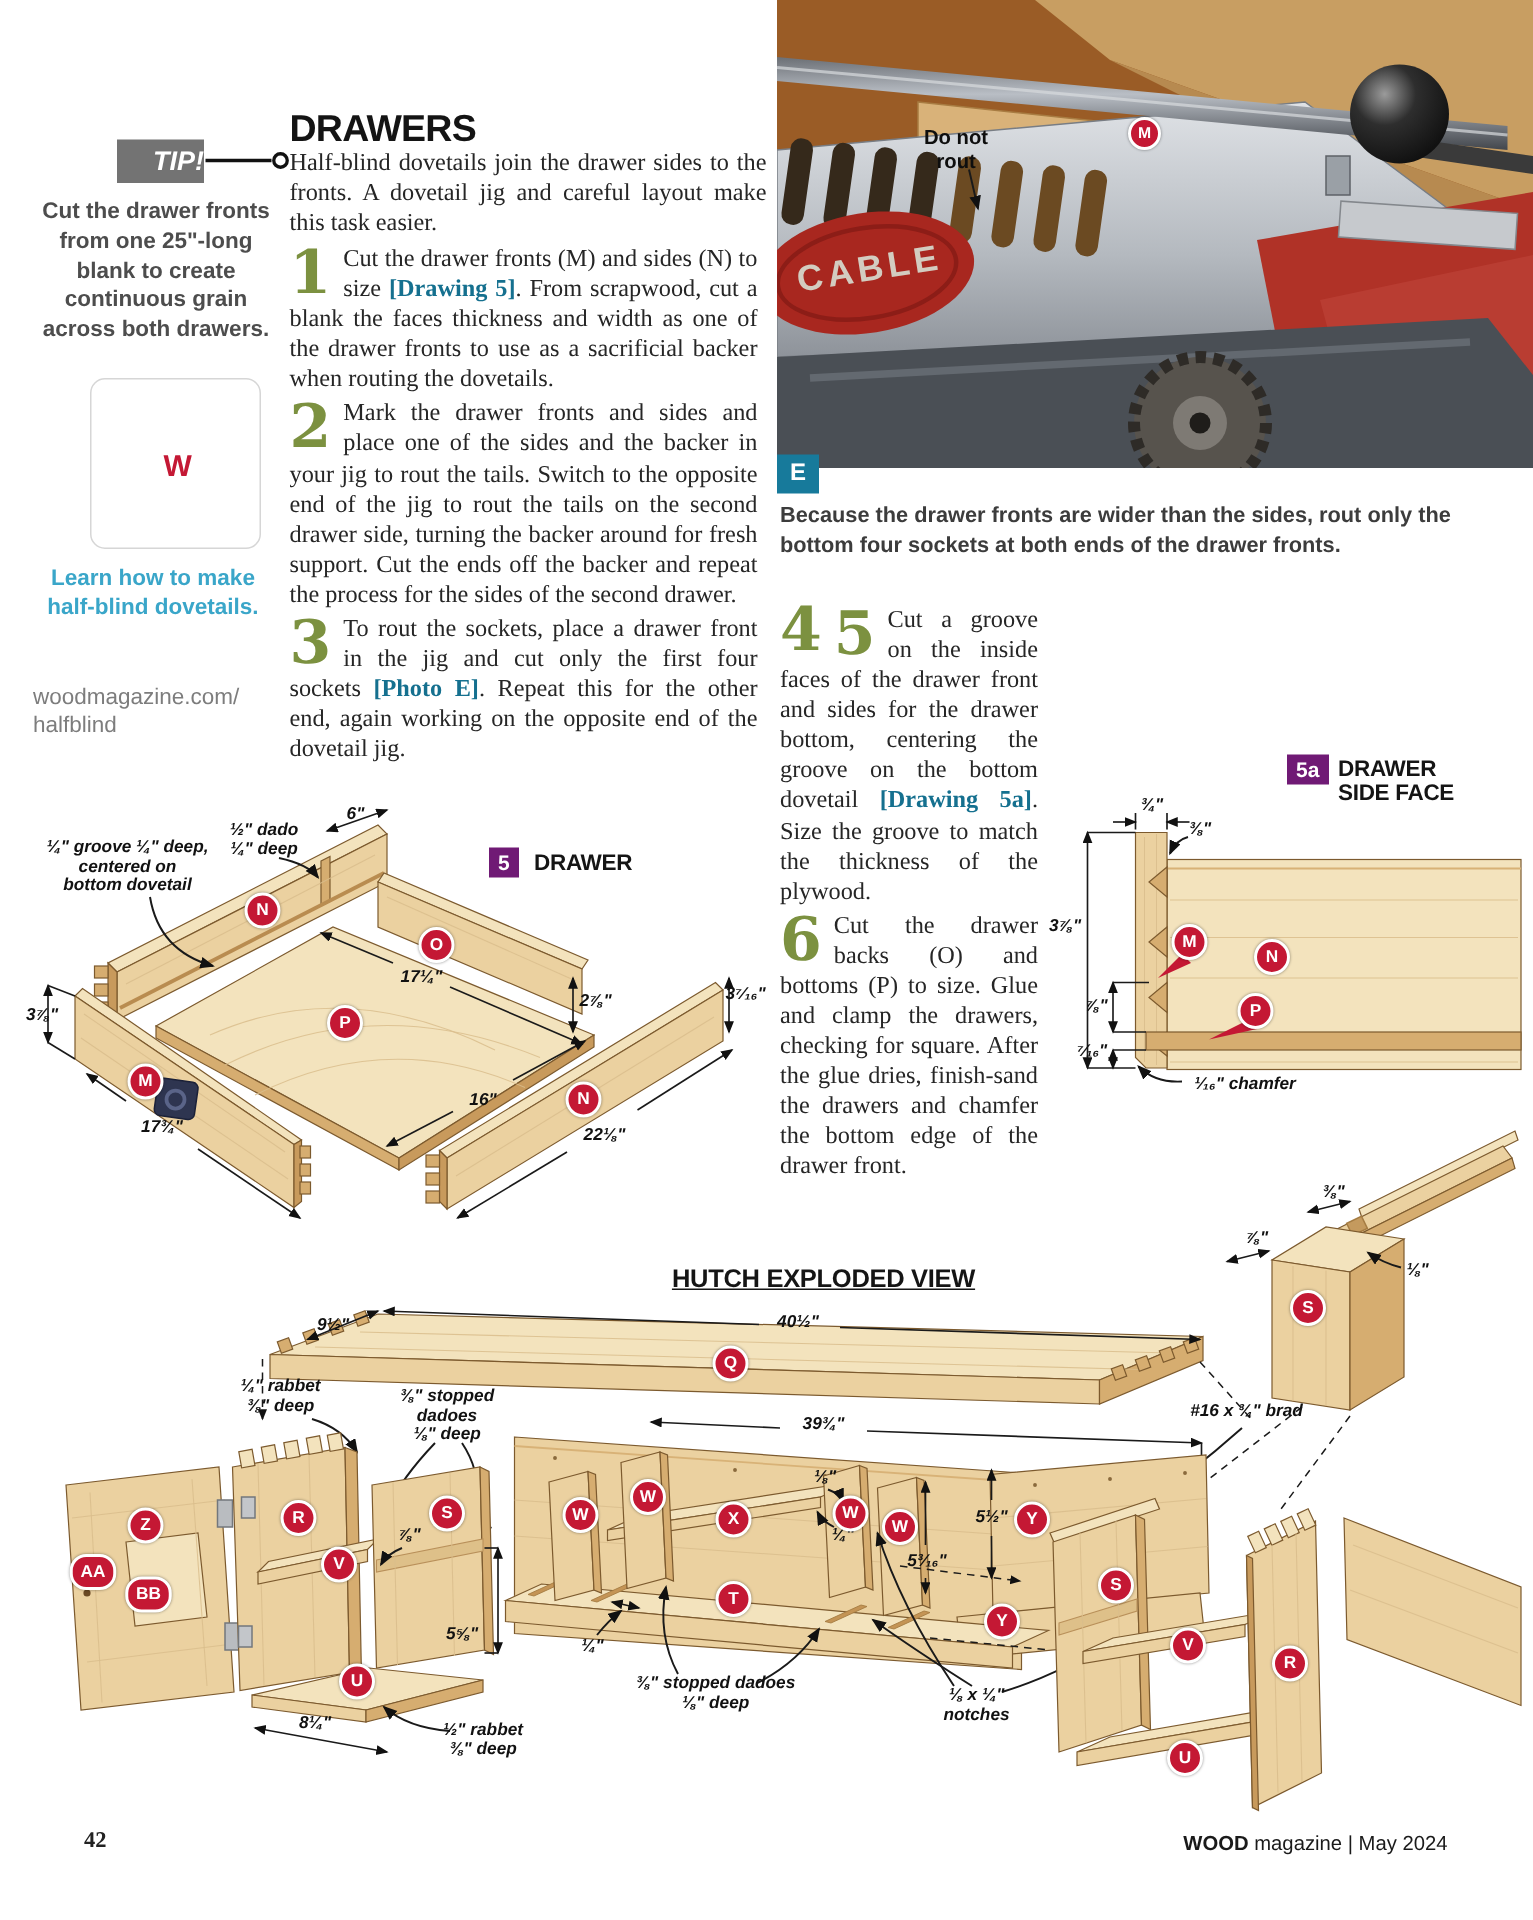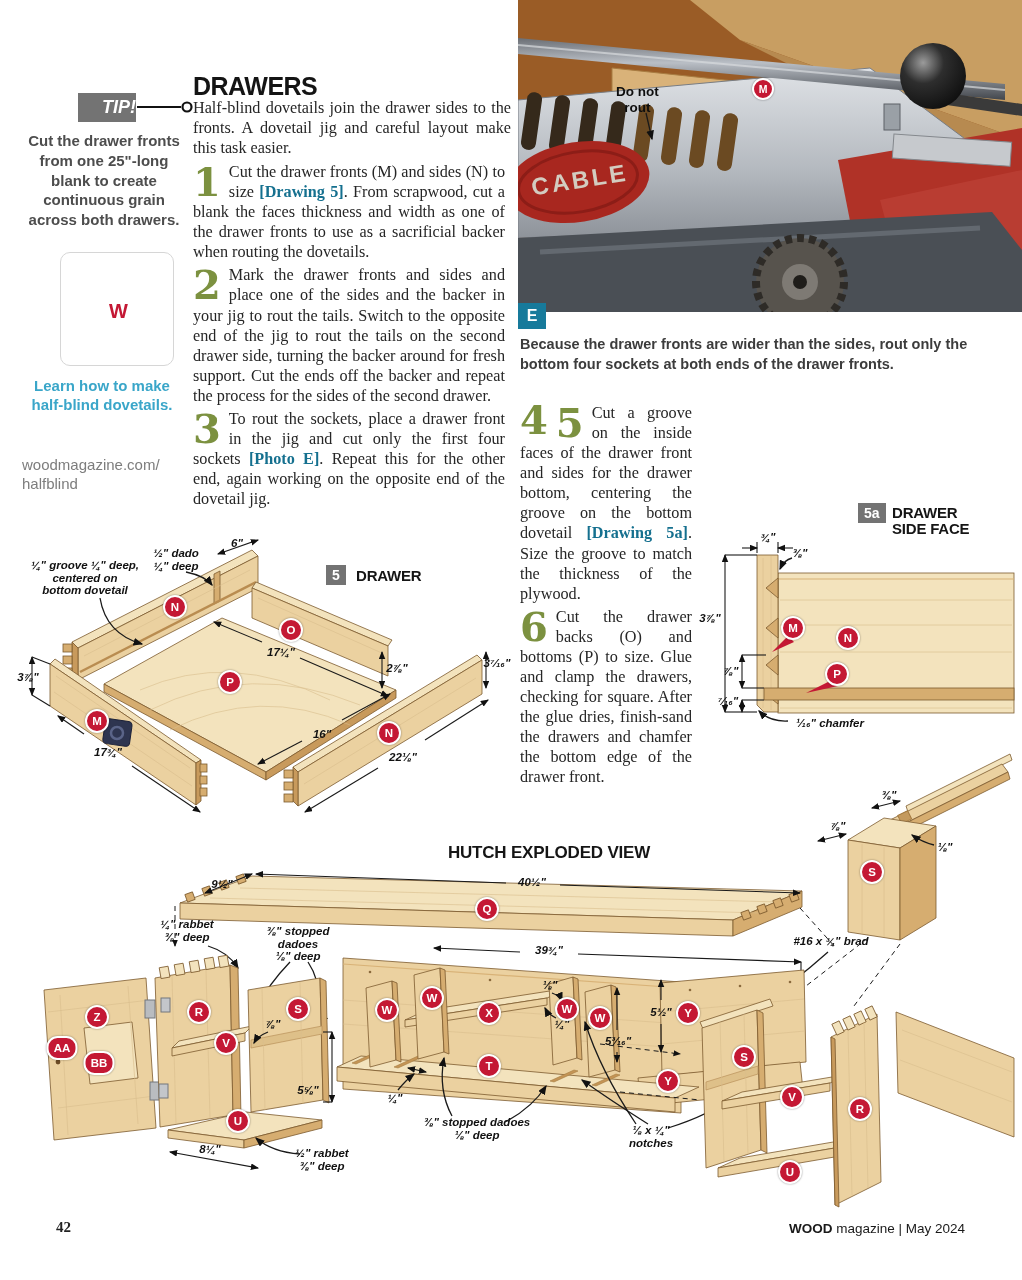--- a/index.html
+++ b/index.html
@@ -34,24 +34,24 @@
   .brand{left:531px;top:166px;transform:rotate(-9deg);font:800 24px "Liberation Sans",sans-serif;
          color:#d3ccc0;letter-spacing:3px;}
   
   .lbl{position:absolute;z-index:2;transform:translate(-50%,-50%);
        font:italic 700 11.5px/1.1 "Liberation Sans",sans-serif;color:#111;
        white-space:pre-line;text-align:center;}
   .badge{position:absolute;z-index:3;transform:translate(-50%,-50%);width:20px;height:20px;border-radius:50%;
          background:#c41834;border:2px solid #fff;box-shadow:0 0 2px rgba(0,0,0,.45);color:#fff;
          font:700 11.5px "Liberation Sans",sans-serif;display:flex;align-items:center;justify-content:center;}
   .badge.wide{width:27px;border-radius:11px;}
-  .numbox{position:absolute;z-index:2;background:#737373;color:#fff;
+  .numbox{position:absolute;z-index:2;background:#701a75;color:#fff;
           font:800 14px/1 "Liberation Sans",sans-serif;padding:3px 6px;}
   .dlabel{position:absolute;z-index:2;font:800 15px/1.06 "Liberation Sans",sans-serif;color:#151515;letter-spacing:-.2px;text-align:right;}
-  .htitle{font-size:17px;transform:translateX(-50%);}
+  .htitle{font-size:17px;transform:translateX(-50%);text-decoration:underline;}
   
   .pgnum{left:56px;top:1219px;font:700 15px "Liberation Serif",serif;color:#222;}
   .footR{left:600px;top:1221px;width:365px;text-align:right;font:400 13.5px "Liberation Sans",sans-serif;color:#1a1a1a;}
   .footR b{font-weight:800;}
 </style>
 </head>
 <body>
 
 <svg id="art" width="1022" height="1280" viewBox="0 0 1022 1280">
   <defs>

